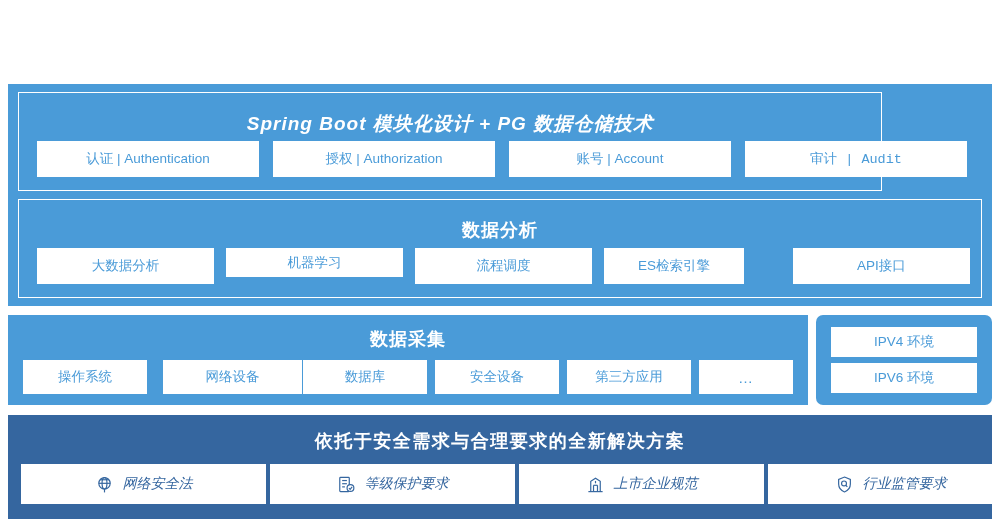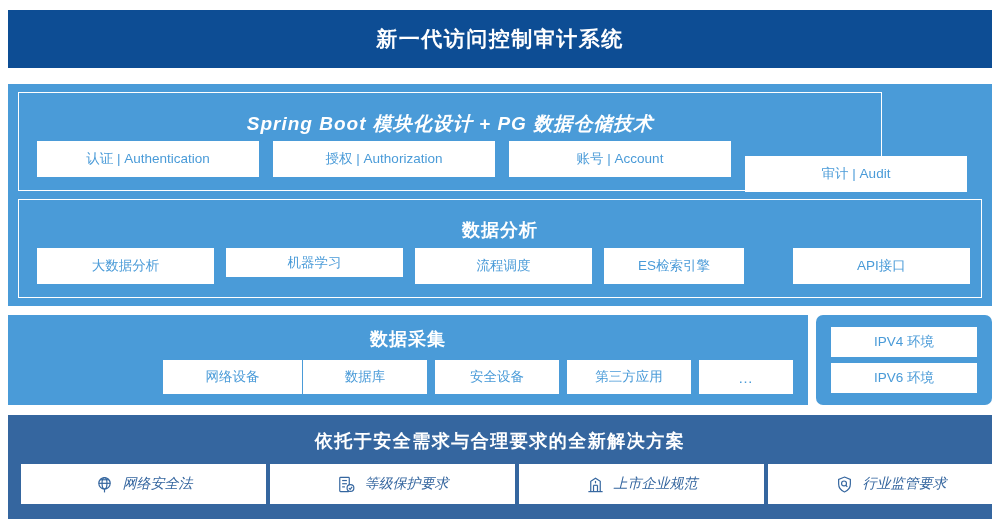--- a/index.html
+++ b/index.html
@@ -123,39 +123,36 @@
 
   
   #sec-solution { left: 8px; top: 415px; width: 984px; height: 104px; }
   #title-solution { top: 14px; }
 </style>
 </head>
 <body>
 
 <div class="page">
 
-  <div class="header">
-    <div class="header-title">新一代访问控制审计系统</div>
-  </div>
 
   <div class="block-light" id="sec-springboot">
 
     <div class="inner-frame" id="frame-springboot">
       <div class="section-title italic" id="title-springboot">Spring Boot 模块化设计 + PG 数据仓储技术</div>
 
       <div class="card" style="left:18px; top:48px; width:222px; height:36px;">
         <span>认证 | Authentication</span>
       </div>
       <div class="card" style="left:254px; top:48px; width:222px; height:36px;">
         <span>授权 | Authorization</span>
       </div>
       <div class="card" style="left:490px; top:48px; width:222px; height:36px;">
         <span>账号 | Account</span>
       </div>
-      <div class="card" style="left:726px; top:63px; width:222px; height:36px;">
+      <div class="card" style="left:726px; top:48px; width:222px; height:36px;font-family:Liberation Mono, monospace;">
         <span>审计 | Audit</span>
       </div>
     </div>
 
     <div class="inner-frame" id="frame-analysis">
       <div class="section-title" id="title-analysis">数据分析</div>
 
       <div class="card" style="left:18px; top:48px; width:177px; height:36px;">
         <span>大数据分析</span>
       </div>
@@ -170,20 +167,23 @@
       </div>
       <div class="card" style="left:774px; top:48px; width:177px; height:36px;">
         <span>API接口</span>
       </div>
     </div>
   </div>
 
   <div class="block-light" id="sec-collect">
     <div class="section-title" id="title-collect">数据采集</div>
 
+    <div class="card" style="left:15px; top:45px; width:124px; height:34px;">
+      <span>操作系统</span>
+    </div>
     <div class="card" style="left:155px; top:45px; width:139px; height:34px;">
       <span>网络设备</span>
     </div>
     <div class="card" style="left:295px; top:45px; width:124px; height:34px;">
       <span>数据库</span>
     </div>
     <div class="card" style="left:427px; top:45px; width:124px; height:34px;">
       <span>安全设备</span>
     </div>
     <div class="card" style="left:559px; top:45px; width:124px; height:34px;">

